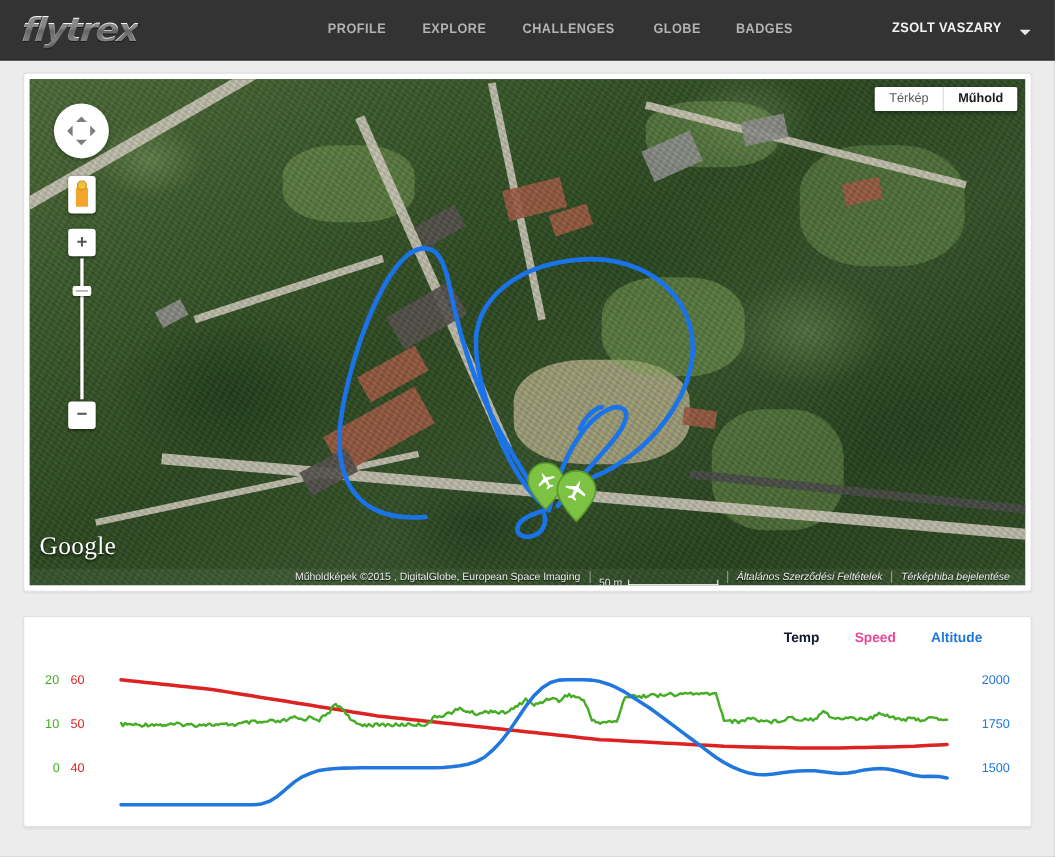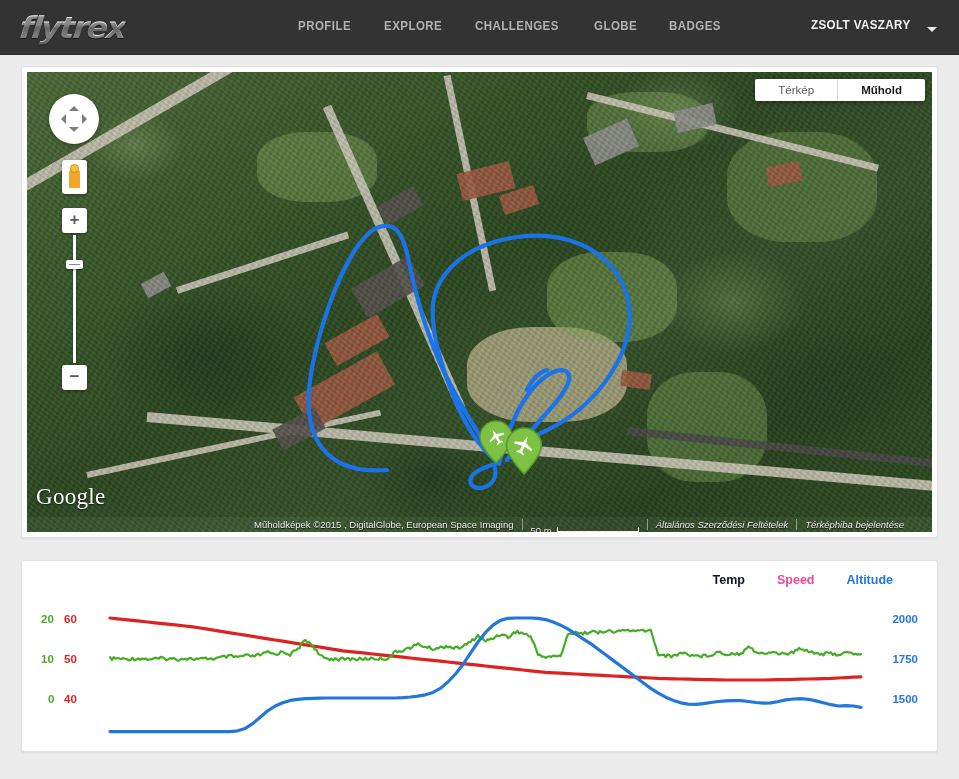--- a/index.html
+++ b/index.html
@@ -228,21 +228,21 @@
     position: absolute; right: 7px; top: 7px;
     display: flex;
     box-shadow: 0 1px 4px rgba(0,0,0,.4);
     border-radius: 2px;
     overflow: hidden;
   }
   .mt-btn {
     background: #fff;
     color: #5a5a5a;
     font-size: 11.5px;
-    padding: 5px 23px;
+    padding: 5px 13px;
     cursor: pointer;
     border-right: 1px solid #d9d9d9;
     white-space: nowrap;
   }
   .mt-btn:last-child { border-right: 0; }
   .mt-btn.active { color: #1a1a1a; font-weight: bold; }
 
   
   .glogo {
     position: absolute; left: 9px; bottom: 22px;
@@ -259,21 +259,21 @@
     position: absolute; left: 0; right: 0; bottom: 0;
     height: 15px;
     display: flex;
     align-items: center;
     justify-content: flex-end;
     gap: 0;
     font-size: 9.5px;
     color: #efefef;
     background: rgba(255,255,255,.05);
     text-shadow: 0 1px 1px rgba(0,0,0,.85);
-    padding-right: 20px;
+    padding-right: 6px;
   }
   .attrib-seg { padding: 0 8px; white-space: nowrap; }
   .attrib-sep { width: 1px; height: 11px; background: rgba(255,255,255,.45); }
   .scalebar {
     display: inline-flex; align-items: center; gap: 5px; margin-top: 12px;
   }
   .scale-rule {
     display: inline-block;
     width: 82px; height: 5px;
     border: 1px solid #f0f0f0;
@@ -303,21 +303,21 @@
     display: flex;
     gap: 32px;
     font-size: 12.5px;
     font-weight: bold;
   }
   .legend span { cursor: pointer; white-space: nowrap; }
 
   .axis-lbl {
     position: absolute;
     font-size: 11.5px;
-    font-weight: bold;
+    font-weight: normal;
     white-space: nowrap;
   }
 
   .plot {
     position: absolute;
     left: 0; top: 0;
     width: 917px; height: 192px;
   }
 </style>
 </head>

